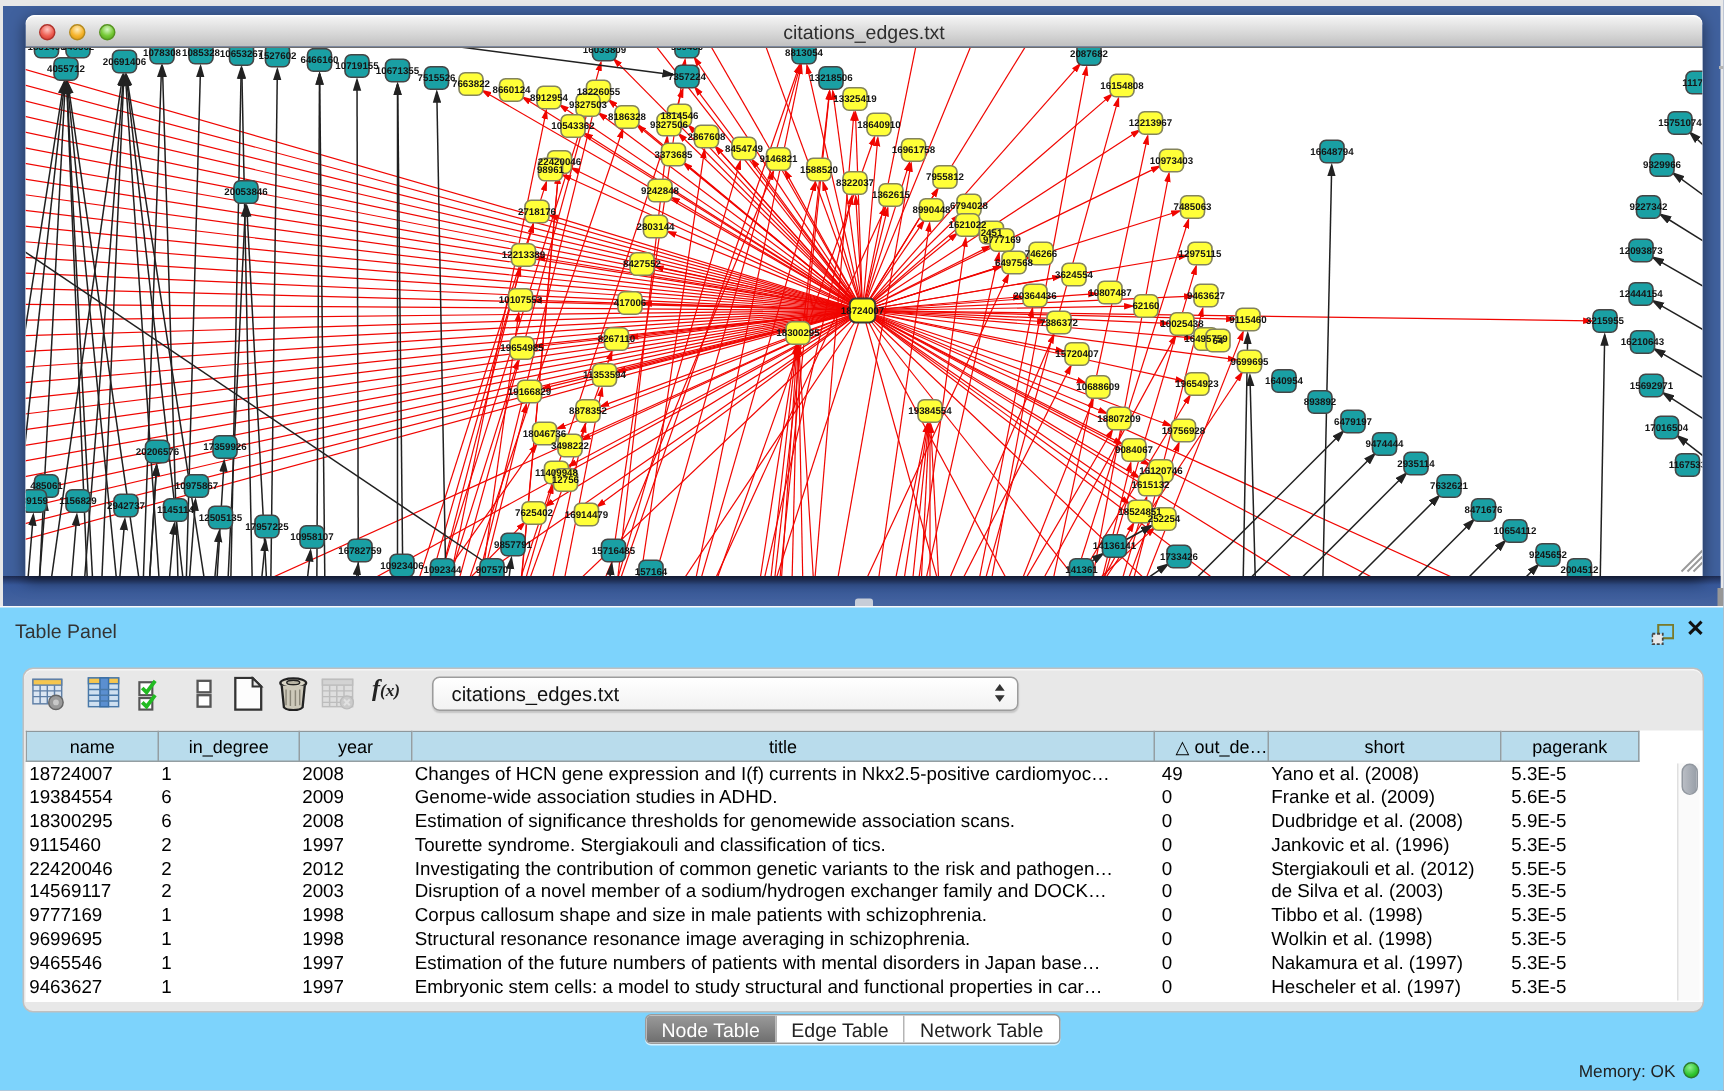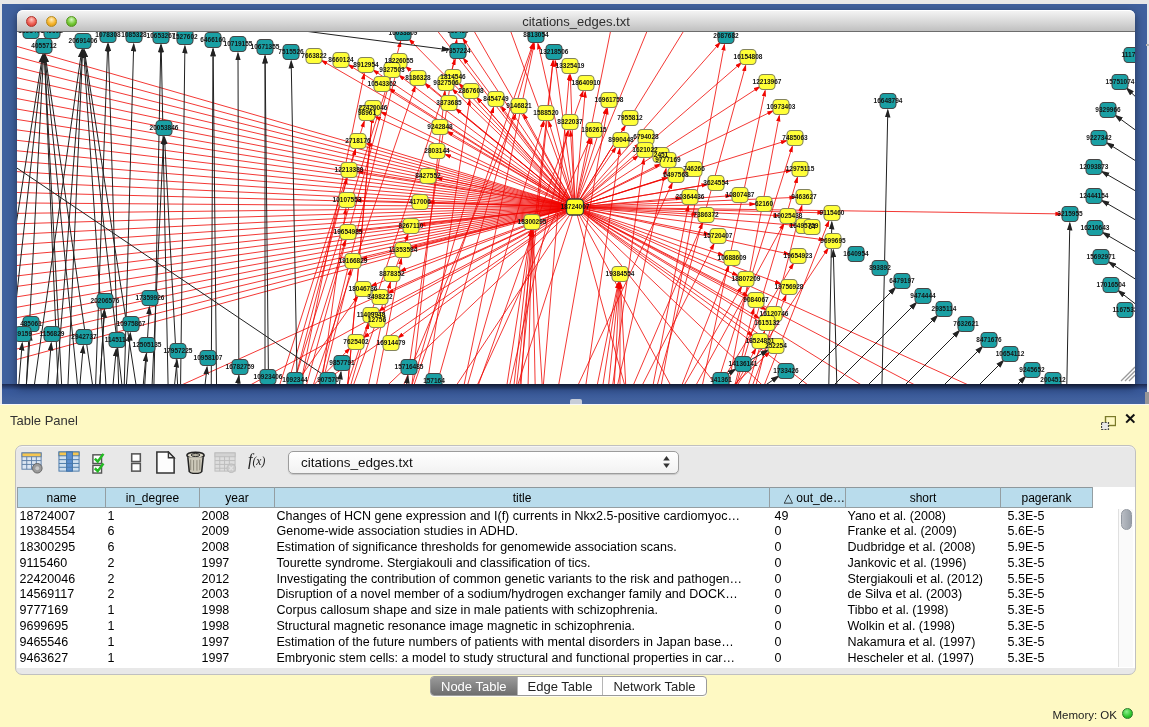--- a/index.html
+++ b/index.html
@@ -6,21 +6,21 @@
 #bluezone{position:absolute;left:2px;top:4px;width:1145px;height:400px;background:#40619e}
 #bluezone .shade{position:absolute;left:0;bottom:0;width:100%;height:20px;background:linear-gradient(#1d2a50,#37589a 30%,#45649f)}
 #gwin{position:absolute;left:15px;top:6px;width:1118px;height:374px;border-radius:6px 6px 0 0;box-shadow:0 3px 10px rgba(0,0,0,.5)}
 #gtitle{position:absolute;left:0;top:0;width:100%;height:22px;border-radius:6px 6px 0 0;background:linear-gradient(#f6f6f6,#d9d9d9 55%,#c0c0c0);border-bottom:1px solid #6d6d6d;box-shadow:inset 0 1px 0 #fff}
 #gtitle .tl{position:absolute;top:5.5px;width:11px;height:11px;border-radius:50%}
 #gtitle .t1{left:9px;background:radial-gradient(circle at 50% 30%,#ffc9c4,#ee6054 55%,#c9342c);border:0.5px solid #b1312a}
 #gtitle .t2{left:29px;background:radial-gradient(circle at 50% 30%,#ffeebf,#f6b42c 55%,#d29214);border:0.5px solid #b58a1d}
 #gtitle .t3{left:48.5px;background:radial-gradient(circle at 50% 30%,#d6f8c5,#75c935 55%,#4f9d1f);border:0.5px solid #55941f}
 #gtitle .txt{position:absolute;width:100%;text-align:center;top:4px;font-size:13px;color:#2e2e2e}
 #gcontent{position:absolute;left:0;top:22px;width:1118px;height:352px;background:#fff;overflow:hidden}
-#tablepanel{position:absolute;left:0;top:404px;width:1149px;height:323px;background:#fef9c3;border-top:1px solid #f8f8f8}
+#tablepanel{position:absolute;left:0;top:404px;width:1149px;height:323px;background:#7dd3fc;border-top:1px solid #f8f8f8}
 #tp-title{position:absolute;left:10px;top:8px;font-size:13px;color:#333}
 #tp-float{position:absolute;left:1101px;top:11px;width:15px;height:14px}
 #tp-close{position:absolute;left:1124px;top:5px;font-size:15px;color:#111;font-weight:bold}
 #panelbox{position:absolute;left:15px;top:40px;width:1121px;height:230px;background:#e8e8e8;border:1px solid #c0c0c0;border-radius:7px;box-shadow:inset 0 1px 0 #f5f5f5}
 .ticon{position:absolute;top:5px;width:23px;height:23px}
 #dropdown{position:absolute;left:272px;top:5px;width:391px;height:23px;background:linear-gradient(#ffffff,#f2f2f2);border:1px solid #9c9c9c;border-radius:5px;box-shadow:0 1px 1px rgba(0,0,0,.15)}
 #dropdown .dtext{position:absolute;left:12px;top:3px;font-size:13.5px;color:#111}
 #dropdown .spin{position:absolute;right:7px;top:3px}
 #tblwrap{position:absolute;left:1px;top:41px;width:1118px;height:181px;background:#fff;overflow:hidden}
 table.grid{border-collapse:collapse;table-layout:fixed;width:1075px;font-size:12.5px}
@@ -657,21 +657,21 @@
           <path d="M4 6.5l1.5 15c2 2.5 11 2.5 13 0L20 6.5" fill="#cdc9ba" stroke="#222" stroke-width="1.6"></path>
           <path d="M7 9v11M10 9.5v11M13.5 9.5v11M16.5 9v11" stroke="#8a8678"></path>
         </svg>
       <svg class="ticon" style="left:198px" viewBox="0 0 24 24" opacity="0.55">
           <rect x="1" y="2" width="21" height="19" fill="#d6d6d6" stroke="#9a9a9a"></rect>
           <rect x="1" y="2" width="21" height="4" fill="#c2c2c2" stroke="#9a9a9a"></rect>
           <path d="M1 10h21M1 14h21M1 18h21M6 6v15M11 6v15M16 6v15" stroke="#9a9a9a"></path>
           <circle cx="18" cy="18" r="4.5" fill="#b5b5b5" stroke="#999"></circle>
           <path d="M16 16l4 4M20 16l-4 4" stroke="#ddd" stroke-width="1.4"></path>
         </svg>
-      <div style="position:absolute;left:232px;top:5px;font-size:16px;font-family:'Liberation Serif',serif;font-style:italic;font-weight:normal;color:#222"><i>f</i><span style="font-size:11.5px">(x)</span></div>
+      <div style="position:absolute;left:232px;top:5px;font-size:16px;font-family:'Liberation Serif',serif;font-style:italic;font-weight:bold;color:#222"><i>f</i><span style="font-size:11.5px">(x)</span></div>
       <div id="dropdown">
         <div class="dtext">citations_edges.txt</div>
         <svg class="spin" width="9" height="14" viewBox="0 0 9 14">
             <path d="M4.5 1L7.8 5.5H1.2z" fill="#333"></path>
             <path d="M4.5 13L7.8 8.5H1.2z" fill="#333"></path>
           </svg>
       </div>
       <div id="tblwrap">
         <table class="grid">
         <colgroup>
@@ -753,21 +753,21 @@
                 <td>1998</td>
                 <td>Corpus callosum shape and size in male patients with schizophrenia.</td>
                 <td>0</td>
                 <td>Tibbo et al. (1998)</td>
                 <td>5.3E-5</td>
               </tr>
         <tr>
                 <td>9699695</td>
                 <td>1</td>
                 <td>1998</td>
-                <td>Structural magnetic resonance image magnetic in schizophrenia.</td>
+                <td>Structural resonance resonance image averaging in schizophrenia.</td>
                 <td>0</td>
                 <td>Wolkin et al. (1998)</td>
                 <td>5.3E-5</td>
               </tr>
         <tr>
                 <td>9465546</td>
                 <td>1</td>
                 <td>1997</td>
                 <td>Estimation of the future numbers of patients with mental disorders in Japan base…</td>
                 <td>0</td>

